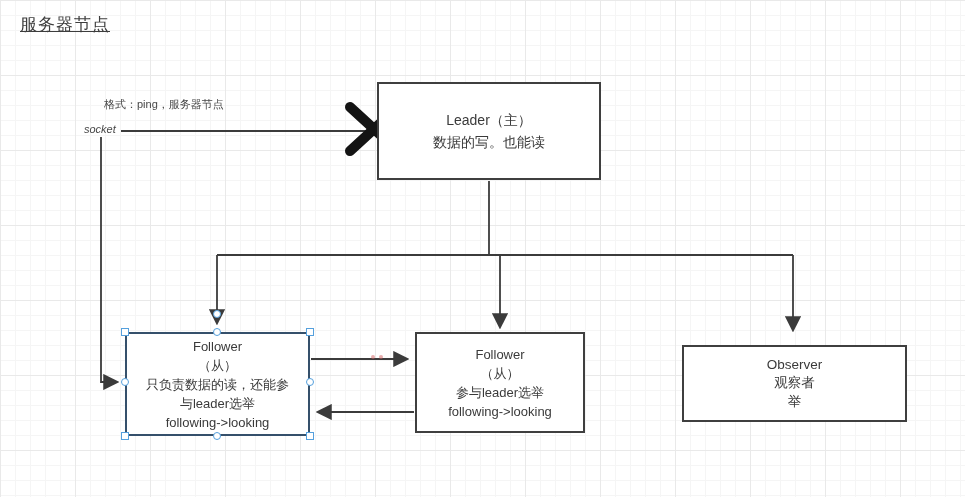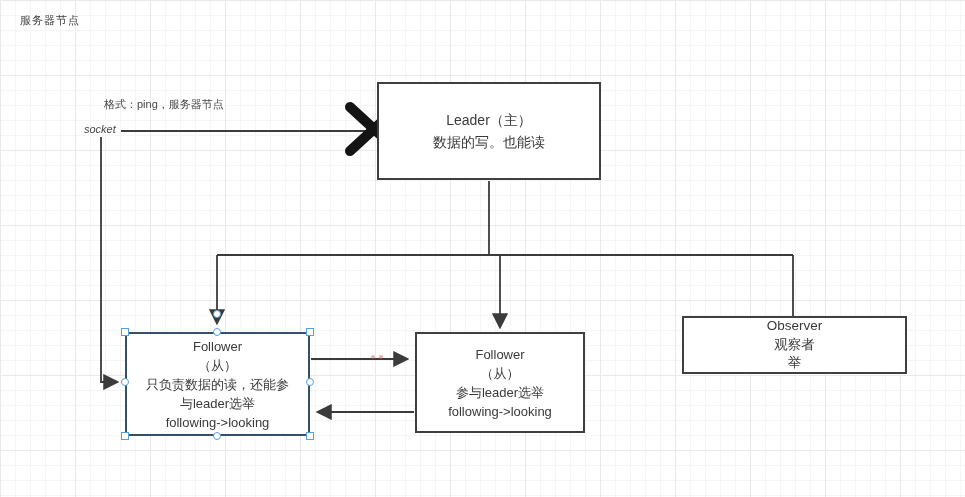--- a/index.html
+++ b/index.html
@@ -14,42 +14,42 @@
     background-color:#ffffff;
     background-image:
       linear-gradient(#e9e9e9 1px, transparent 1px),
       linear-gradient(90deg, #e9e9e9 1px, transparent 1px),
       linear-gradient(#f5f5f5 1px, transparent 1px),
       linear-gradient(90deg, #f5f5f5 1px, transparent 1px);
     background-size:75px 75px,75px 75px,15px 15px,15px 15px;
   }
   .page-title{
     position:absolute;left:20px;top:13px;
-    font-size:11px;color:#3d3d3d;letter-spacing:1px;
+    font-size:17px;color:#3d3d3d;letter-spacing:1px;text-decoration:underline;
   }
   .note{
     position:absolute;font-size:11px;color:#474747;white-space:nowrap;
   }
   .note.format{left:104px;top:97px;}
   .note.socket{left:84px;top:123px;font-style:italic;}
   svg.layer{position:absolute;left:0;top:0;}
   .node{
     position:absolute;
     background:#ffffff;
     border:2px solid #3f3f3f;
     box-sizing:border-box;
     display:flex;flex-direction:column;
     align-items:center;justify-content:center;
     text-align:center;color:#3a3a3a;
   }
   .node div{white-space:nowrap;}
   .node.leader{left:377px;top:82px;width:224px;height:98px;font-size:14px;line-height:22px;}
   .node.f1{left:125px;top:332px;width:185px;height:104px;font-size:13px;line-height:19px;border-color:#35506b;}
   .node.f2{left:415px;top:332px;width:170px;height:101px;font-size:13px;line-height:19px;}
-  .node.obs{left:682px;top:316px;width:225px;height:58px;font-size:13.5px;line-height:18.5px;}
+  .node.obs{left:682px;top:345px;width:225px;height:77px;font-size:13.5px;line-height:18.5px;}
   .handle{
     position:absolute;width:8px;height:8px;
     background:#fff;border:1.5px solid #55a0dd;
     box-sizing:border-box;z-index:5;
   }
   .handle.round{border-radius:50%;}
   .reddot{position:absolute;width:4px;height:4px;border-radius:50%;
     background:#d66a6a;opacity:.55;z-index:4;}
 </style>
 </head>

